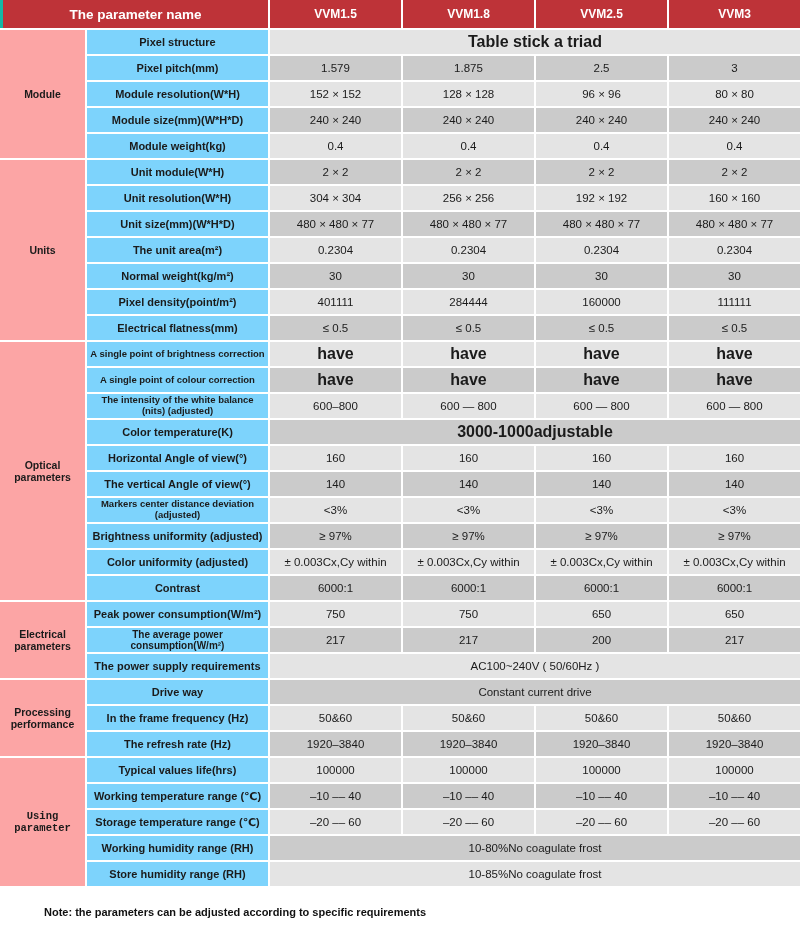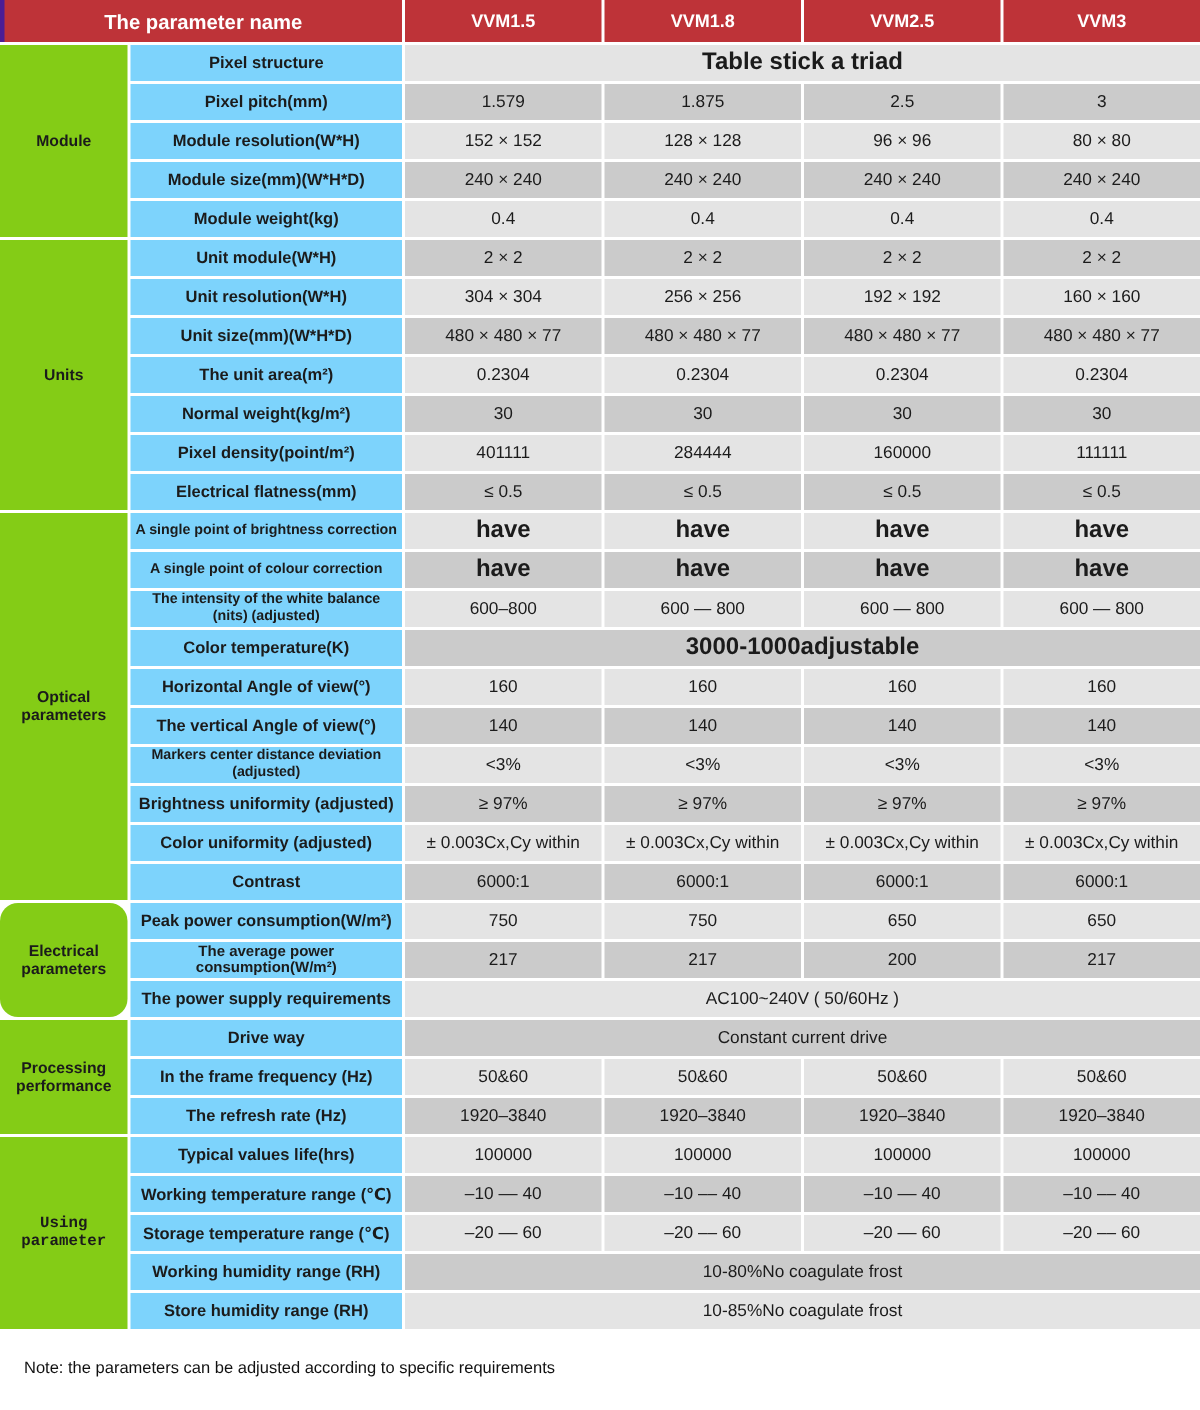--- a/index.html
+++ b/index.html
@@ -10,43 +10,43 @@
   
   .hdr{
     display:grid;
     grid-template-columns:85px 181px 131px 131px 131px 131px;
     gap:2px;height:28px;background:#fff;
   }
   .hcell{
     background:#be3338;color:#fff;display:flex;align-items:center;justify-content:center;
     font-weight:bold;
   }
-  .hcell.param{grid-column:span 2;font-size:13.5px;border-left:3px solid #4c1d95;}
+  .hcell.param{grid-column:span 2;font-size:13.5px;border-left:3px solid #14b8a6;}
   .hcell.model{font-size:12px;}
   
   .tbl{
     margin-top:2px;
     display:grid;
     grid-template-columns:85px 181px 131px 131px 131px 131px;
     grid-auto-rows:24px;
     gap:2px;background:#fff;
   }
   .cell{display:flex;align-items:center;justify-content:center;text-align:center;overflow:hidden;}
-  .cat{background:#84cc16;font-weight:bold;font-size:10.5px;line-height:1.15;padding:0 2px;}
+  .cat{background:#fca5a5;font-weight:bold;font-size:10.5px;line-height:1.15;padding:0 2px;}
   .label{background:#7dd3fc;font-weight:bold;font-size:11px;padding:0 3px;}
   .label.small{font-size:9.5px;line-height:1.15;}
   .label.mid{font-size:10px;}
   .val{font-size:11.5px;}
   .val.light{background:#e4e4e4;}
   .val.dark{background:#cbcbcb;}
   .val.boldv{font-weight:bold;font-size:16px;}
   .spanv{grid-column:span 4;}
   
   .note{
-    margin-top:20px;padding-left:16px;font-size:11px;font-weight:normal;color:#111;
+    margin-top:20px;padding-left:44px;font-size:11px;font-weight:bold;color:#111;
   }
 </style>
 </head>
 <body>
 
 <div class="page">
 
   <div class="hdr">
     <div class="hcell param">The parameter name</div>
 
@@ -157,21 +157,21 @@
       <div class="cell label">Color uniformity (adjusted)</div>
       <div class="cell val light">± 0.003Cx,Cy within</div>
       <div class="cell val light">± 0.003Cx,Cy within</div>
       <div class="cell val light">± 0.003Cx,Cy within</div>
       <div class="cell val light">± 0.003Cx,Cy within</div>
       <div class="cell label">Contrast</div>
       <div class="cell val dark">6000:1</div>
       <div class="cell val dark">6000:1</div>
       <div class="cell val dark">6000:1</div>
       <div class="cell val dark">6000:1</div>
-      <div class="cell cat" style="grid-row: span 3; border-radius: 12px;">Electrical parameters</div>
+      <div class="cell cat" style="grid-row: span 3;">Electrical parameters</div>
       <div class="cell label">Peak power consumption(W/m²)</div>
       <div class="cell val light">750</div>
       <div class="cell val light">750</div>
       <div class="cell val light">650</div>
       <div class="cell val light">650</div>
       <div class="cell label mid">The average power consumption(W/m²)</div>
       <div class="cell val dark">217</div>
       <div class="cell val dark">217</div>
       <div class="cell val dark">200</div>
       <div class="cell val dark">217</div>

